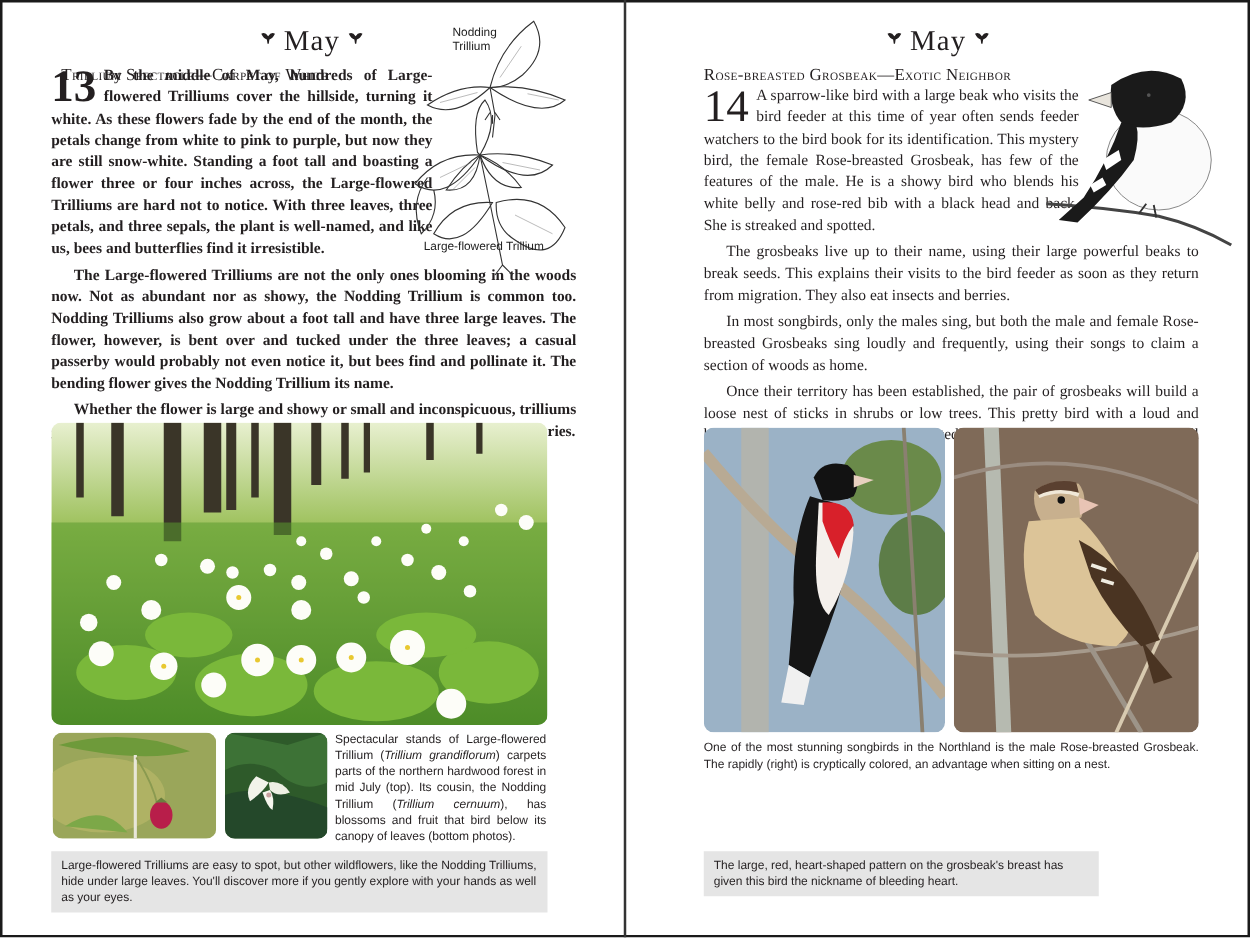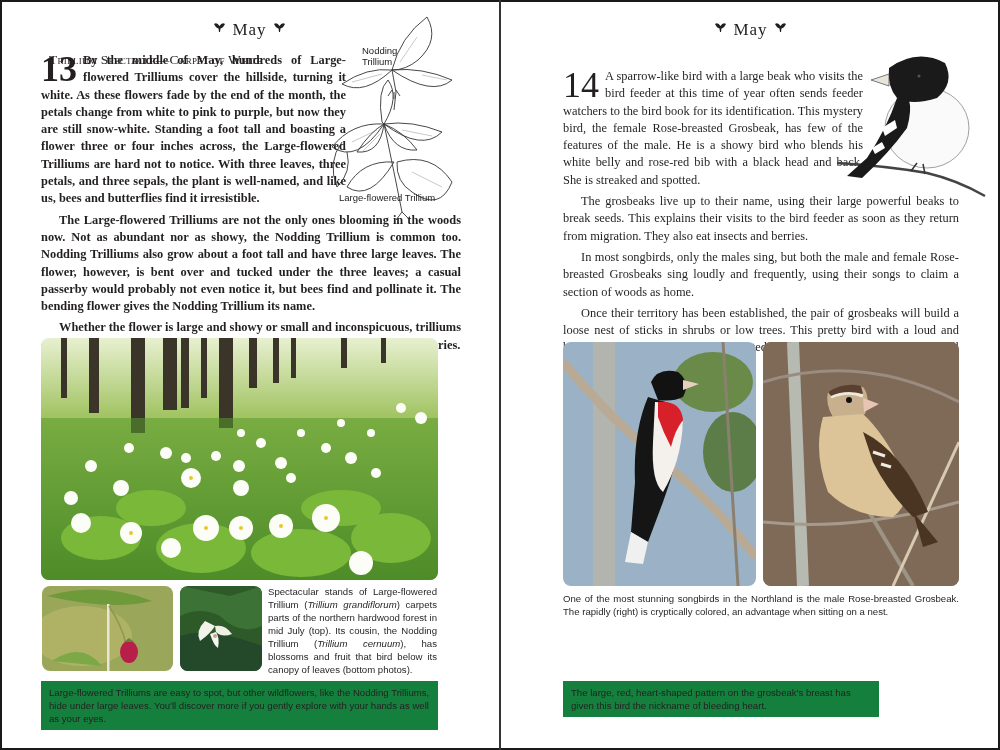--- a/index.html
+++ b/index.html
@@ -5,36 +5,36 @@
   * { box-sizing: border-box; margin: 0; padding: 0; }
   html, body { width: 1000px; height: 750px; overflow: hidden; background: #fff; }
   body { position: relative; font-family: "DejaVu Serif", "Liberation Serif", serif; color: #231f20; }
   .spread { position: absolute; left: 0; top: 0; width: 1000px; height: 750px; border: 2px solid #1a1a1a; }
   .gutter { position: absolute; left: 499px; top: 0; width: 2px; height: 750px; background: #333; }
   .page { position: absolute; top: 0; height: 750px; }
   .page.left { left: 0; width: 499px; }
   .page.right { left: 501px; width: 499px; }
 
   .month-header { position: absolute; top: 20px; left: 0; width: 100%; text-align: center;
-    font-family: "Liberation Serif", serif; font-size: 17px; letter-spacing: 1px; }
+    font-family: "Liberation Serif", serif; font-size: 23px; letter-spacing: 1px; }
   .month-header .bird { display: inline-block; font-size: 12px; vertical-align: middle; margin: 0 6px; position: relative; top: -2px; }
 
   .section-title { position: absolute; font-family: "Liberation Serif", serif; font-size: 13.5px; letter-spacing: 0.3px; white-space: nowrap; }
 
   .body-text { position: absolute; font-family: "Liberation Serif", serif; font-size: 12.4px; line-height: 17.3px; text-align: justify; color: #231f20; }
   .body-text p { text-indent: 18px; margin-bottom: 4px; }
   .body-text p.first { text-indent: 0; }
   .dropnum { float: left; font-family: "Liberation Serif", serif; font-size: 36px; line-height: 30px; margin: 2px 6px -2px 0; height: 30px; }
 
   .illustration-label { position: absolute; font-family: "Liberation Sans", sans-serif; font-size: 9.5px; line-height: 11px; color: #222; }
 
   .photo { position: absolute; border-radius: 8px; overflow: hidden; }
   .caption { position: absolute; font-family: "Liberation Sans", sans-serif; font-size: 9.6px; line-height: 13px; color: #231f20; text-align: justify; }
   .caption i { font-style: italic; }
-  .sidebar-box { position: absolute; background: #15803d; font-family: "Liberation Sans", sans-serif; font-size: 9.6px; line-height: 13px; padding: 5px 8px; color: #231f20; }
+  .sidebar-box { position: absolute; background: #e5e5e5; font-family: "Liberation Sans", sans-serif; font-size: 9.6px; line-height: 13px; padding: 5px 8px; color: #231f20; }
 </style>
 </head>
 <body>
 
 <div class="spread"></div>
 <div class="gutter"></div>
 
 <div class="page left">
   <div class="month-header">
     <span class="bird">
@@ -71,21 +71,21 @@
       <path d="M62 112 Q70 150 80 200"></path>
       <path d="M75 150 Q110 140 130 170 Q118 200 90 180 Q74 170 75 150Z"></path>
       <path d="M72 150 Q40 148 25 175 Q48 190 72 150Z"></path>
       <path d="M20 130 Q5 150 15 175 Q30 160 25 140"></path>
       <path d="M80 200 l8 8 M80 200 l-6 8"></path>
     </g>
     <g stroke="#777" stroke-width="0.4" fill="none">
       <path d="M30 130 L55 118 M40 140 L58 122 M80 118 L110 124 M90 160 L120 175 M95 25 L78 50 M30 70 L60 62 M100 63 L125 68"></path>
     </g>
   </svg>
-  <div class="illustration-label" style="left:362px; top:21px; width:40px;margin-top:24px;">Nodding Trillium</div>
+  <div class="illustration-label" style="left:362px; top:21px; width:40px;">Nodding Trillium</div>
   <div class="illustration-label" style="left:339px; top:192px;">Large-flowered Trillium</div>
 
   <div class="photo" style="left:41px; top:338px; width:397px; height:242px;">
     <svg width="397" height="242" viewBox="0 0 397 242">
       <defs>
         <linearGradient id="sky" x1="0" y1="0" x2="0" y2="1">
           <stop offset="0" stop-color="#e8f0d0"></stop>
             <stop offset="0.35" stop-color="#9cc05a"></stop>
             <stop offset="1" stop-color="#3f7a22"></stop>
         </linearGradient>
@@ -192,20 +192,21 @@
       <svg width="13" height="11" viewBox="0 0 13 11">
           <path d="M1 2 Q4 0 6.5 4 Q9 0 12 2 Q10 6 7.5 6.5 L7 10 L6 10 L5.5 6.5 Q3 6 1 2Z" fill="#231f20"></path>
         </svg>
     </span><span>May</span><span class="bird">
       <svg width="13" height="11" viewBox="0 0 13 11">
           <path d="M1 2 Q4 0 6.5 4 Q9 0 12 2 Q10 6 7.5 6.5 L7 10 L6 10 L5.5 6.5 Q3 6 1 2Z" fill="#231f20"></path>
         </svg>
     </span>
   </div>
 
+  <div class="section-title" style="left:62px; top:52px; font-variant: small-caps;">Rose-breasted Grosbeak—Exotic Neighbor</div>
 
   <div class="body-text" style="left:62px; top:68px; width:396px;">
     <p class="first" style="width:300px;"><span class="dropnum">14</span><span>A sparrow-like bird with a large beak who visits the bird feeder at this time of year often sends feeder watchers to the bird book for its identification. This mystery bird, the female Rose-breasted Grosbeak, has few of the features of the male. He is a showy bird who blends his white belly and rose-red bib with a black head and back. She is streaked and spotted.</span></p>
     <p style="width:396px;">The grosbeaks live up to their name, using their large powerful beaks to break seeds. This explains their visits to the bird feeder as soon as they return from migration. They also eat insects and berries.</p>
     <p style="width:396px;">In most songbirds, only the males sing, but both the male and female Rose-breasted Grosbeaks sing loudly and frequently, using their songs to claim a section of woods as home.</p>
     <p style="width:396px;">Once their territory has been established, the pair of grosbeaks will build a loose nest of sticks in shrubs or low trees. This pretty bird with a loud and beautiful song makes poorly constructed nests, which have been known to fall apart before the young have fledged.</p>
   </div>
 
   <svg style="position:absolute; left:326px; top:48px;" width="160" height="150" viewBox="0 0 160 150">
     <path d="M10 115 Q60 118 100 125 Q130 132 158 148" stroke="#444" stroke-width="2.5" fill="none"></path>

